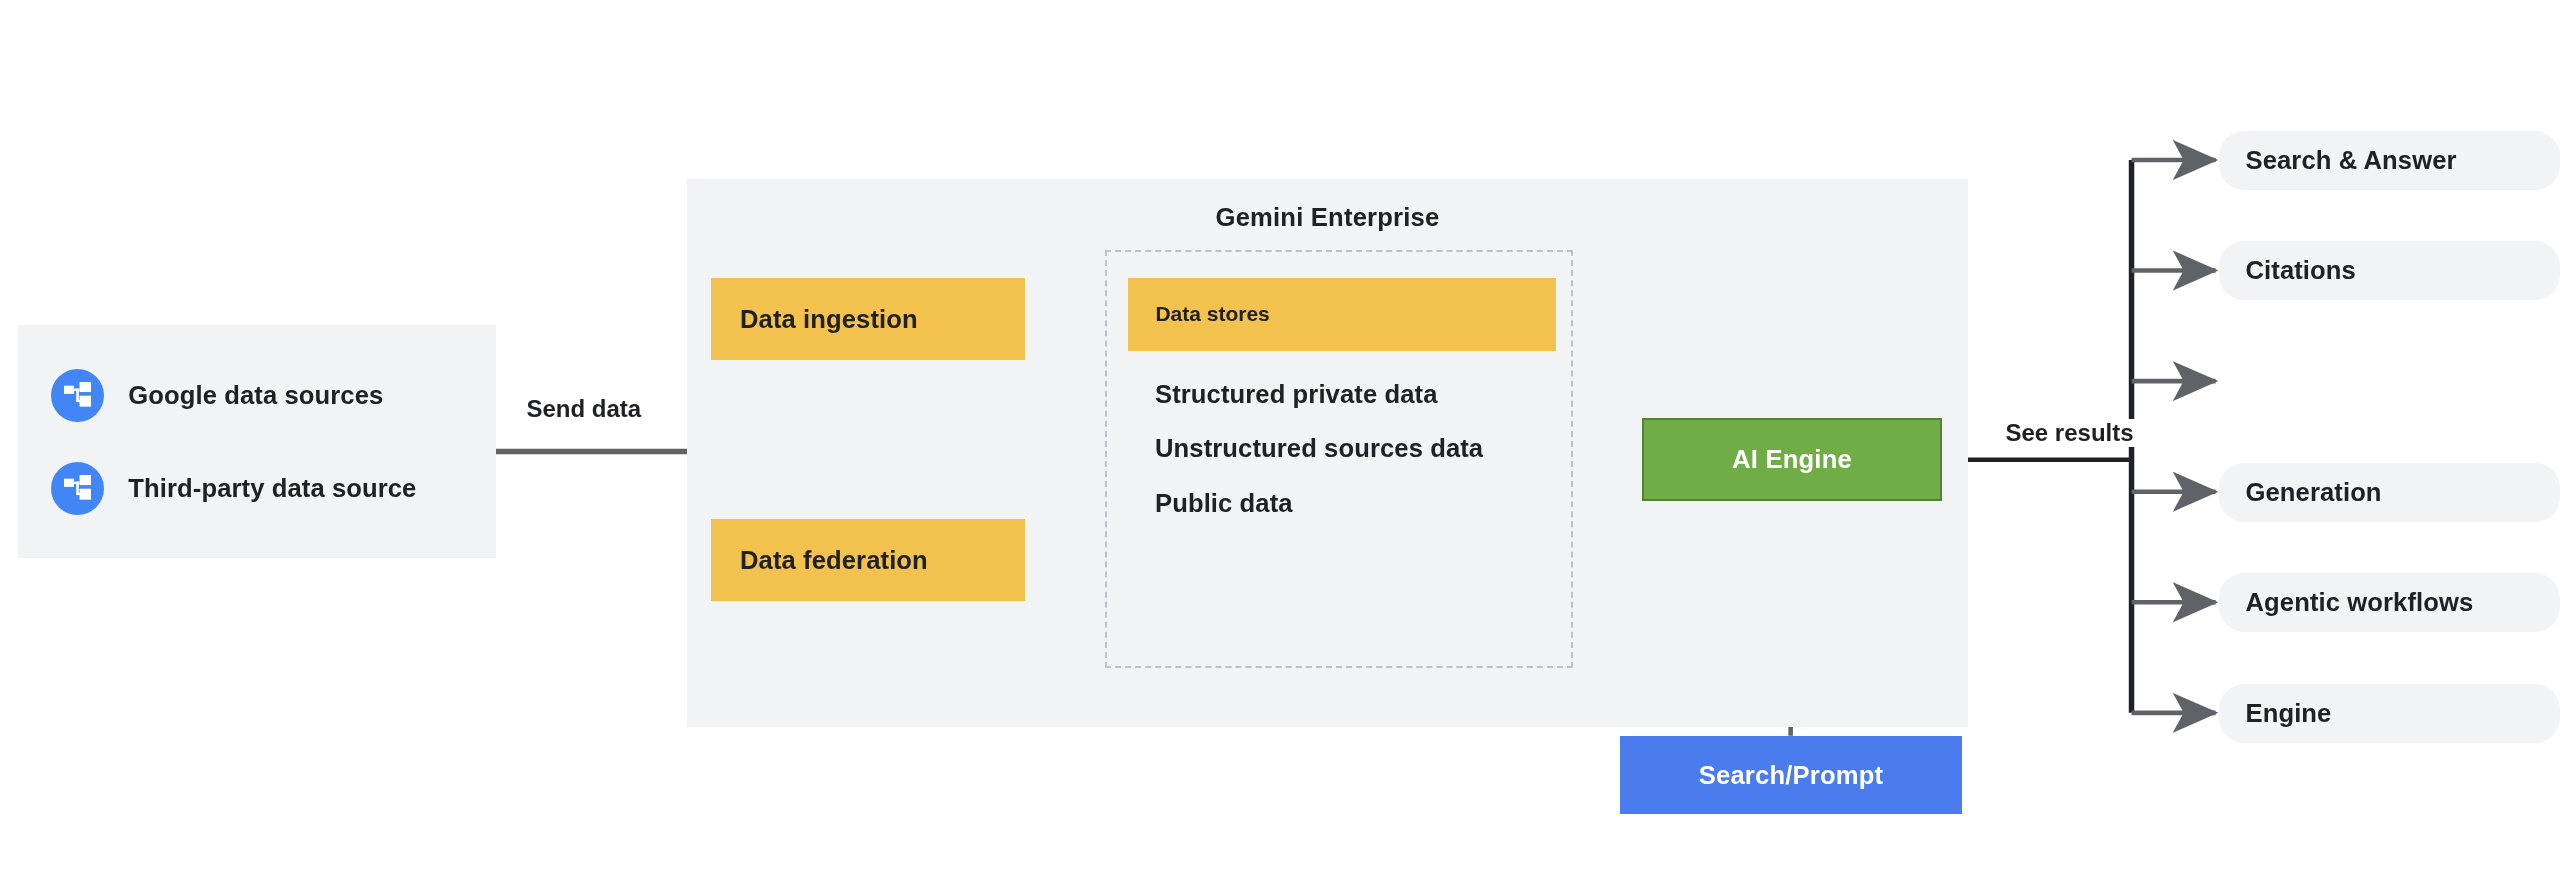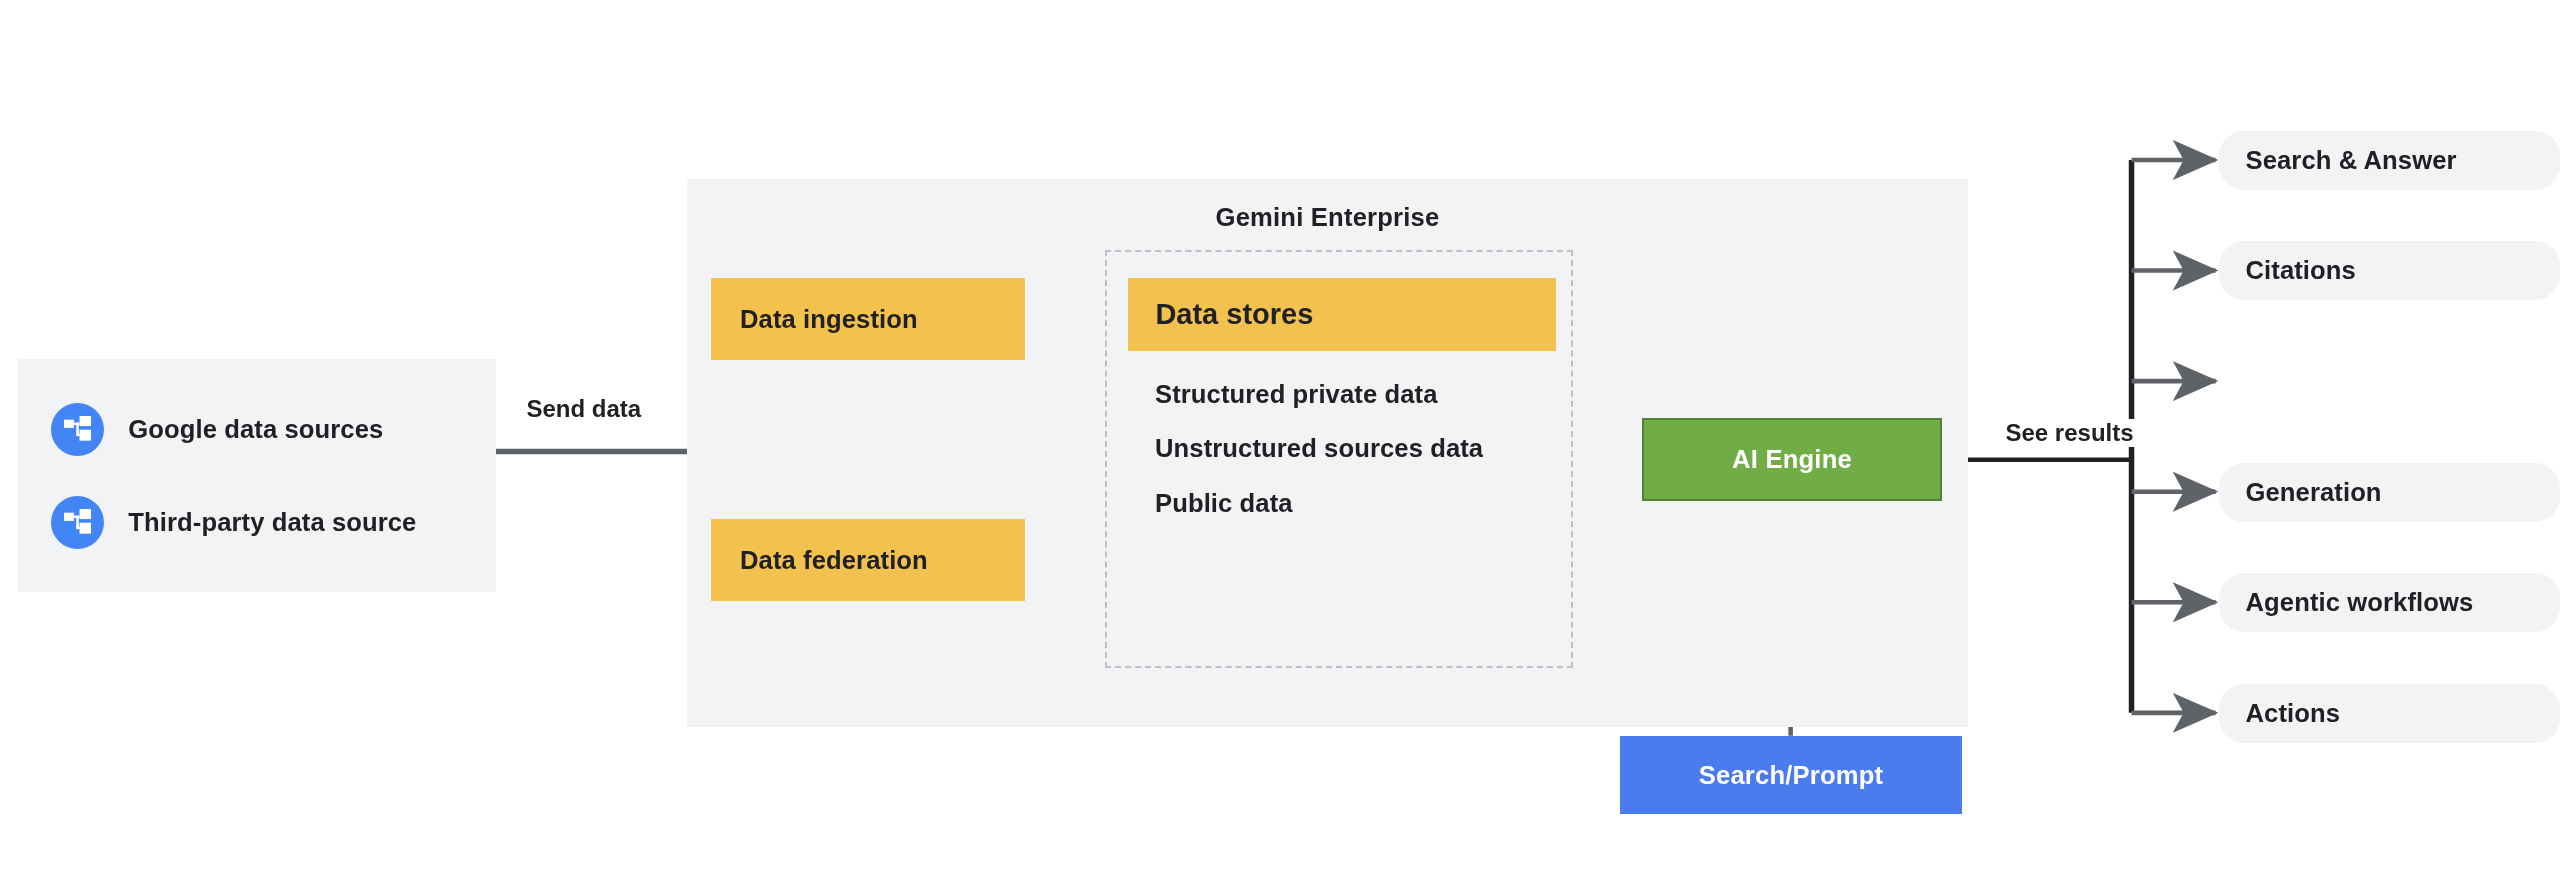--- a/index.html
+++ b/index.html
@@ -29,21 +29,20 @@
   .panel-sources {
     position: absolute;
     left: 18.3px; top: 325px;
     width: 478px; height: 233px;
     background: #f1f3f4;
     display: flex;
     flex-direction: column;
     justify-content: center;
     gap: 40px;
     padding-left: 33px;
-    margin-top: 34px;
   }
   .source-row {
     display: flex;
     align-items: center;
     gap: 24px;
   }
   .source-icon {
     width: 53px; height: 53px;
     border-radius: 50%;
     background: #4285f4;
@@ -103,21 +102,21 @@
     border: 2.7px dashed #bdc1c6;
   }
   .store-primary {
     position: absolute;
     left: 21px; top: 25.6px;
     width: 428px; height: 73px;
     background: #f2c14e;
     display: flex;
     align-items: center;
     padding-left: 27.4px;
-    font-size: 29px;
+    font-size: 21px;
     font-weight: 600;
     color: #202124;
     white-space: nowrap;
   }
   .store-item {
     position: absolute;
     left: 48px;
     font-size: 25.6px;
     font-weight: 700;
     color: #202124;
@@ -279,16 +278,16 @@
 
   <div id="box-search-prompt">Search/Prompt</div>
 
   <div class="edge-label" id="label-send-data">Send data</div>
   <div class="edge-label" id="label-see-results">See results</div>
 
   <div class="out-box" style="top:131px">Search &amp; Answer</div>
   <div class="out-box" style="top:241px">Citations</div>
   <div class="out-box" style="top:463px">Generation</div>
   <div class="out-box" style="top:573px">Agentic workflows</div>
-  <div class="out-box" style="top:684px">Actions</div>
+  <div class="out-box" style="top:684px">Engine</div>
 
 </div>
 
 
 </body></html>

